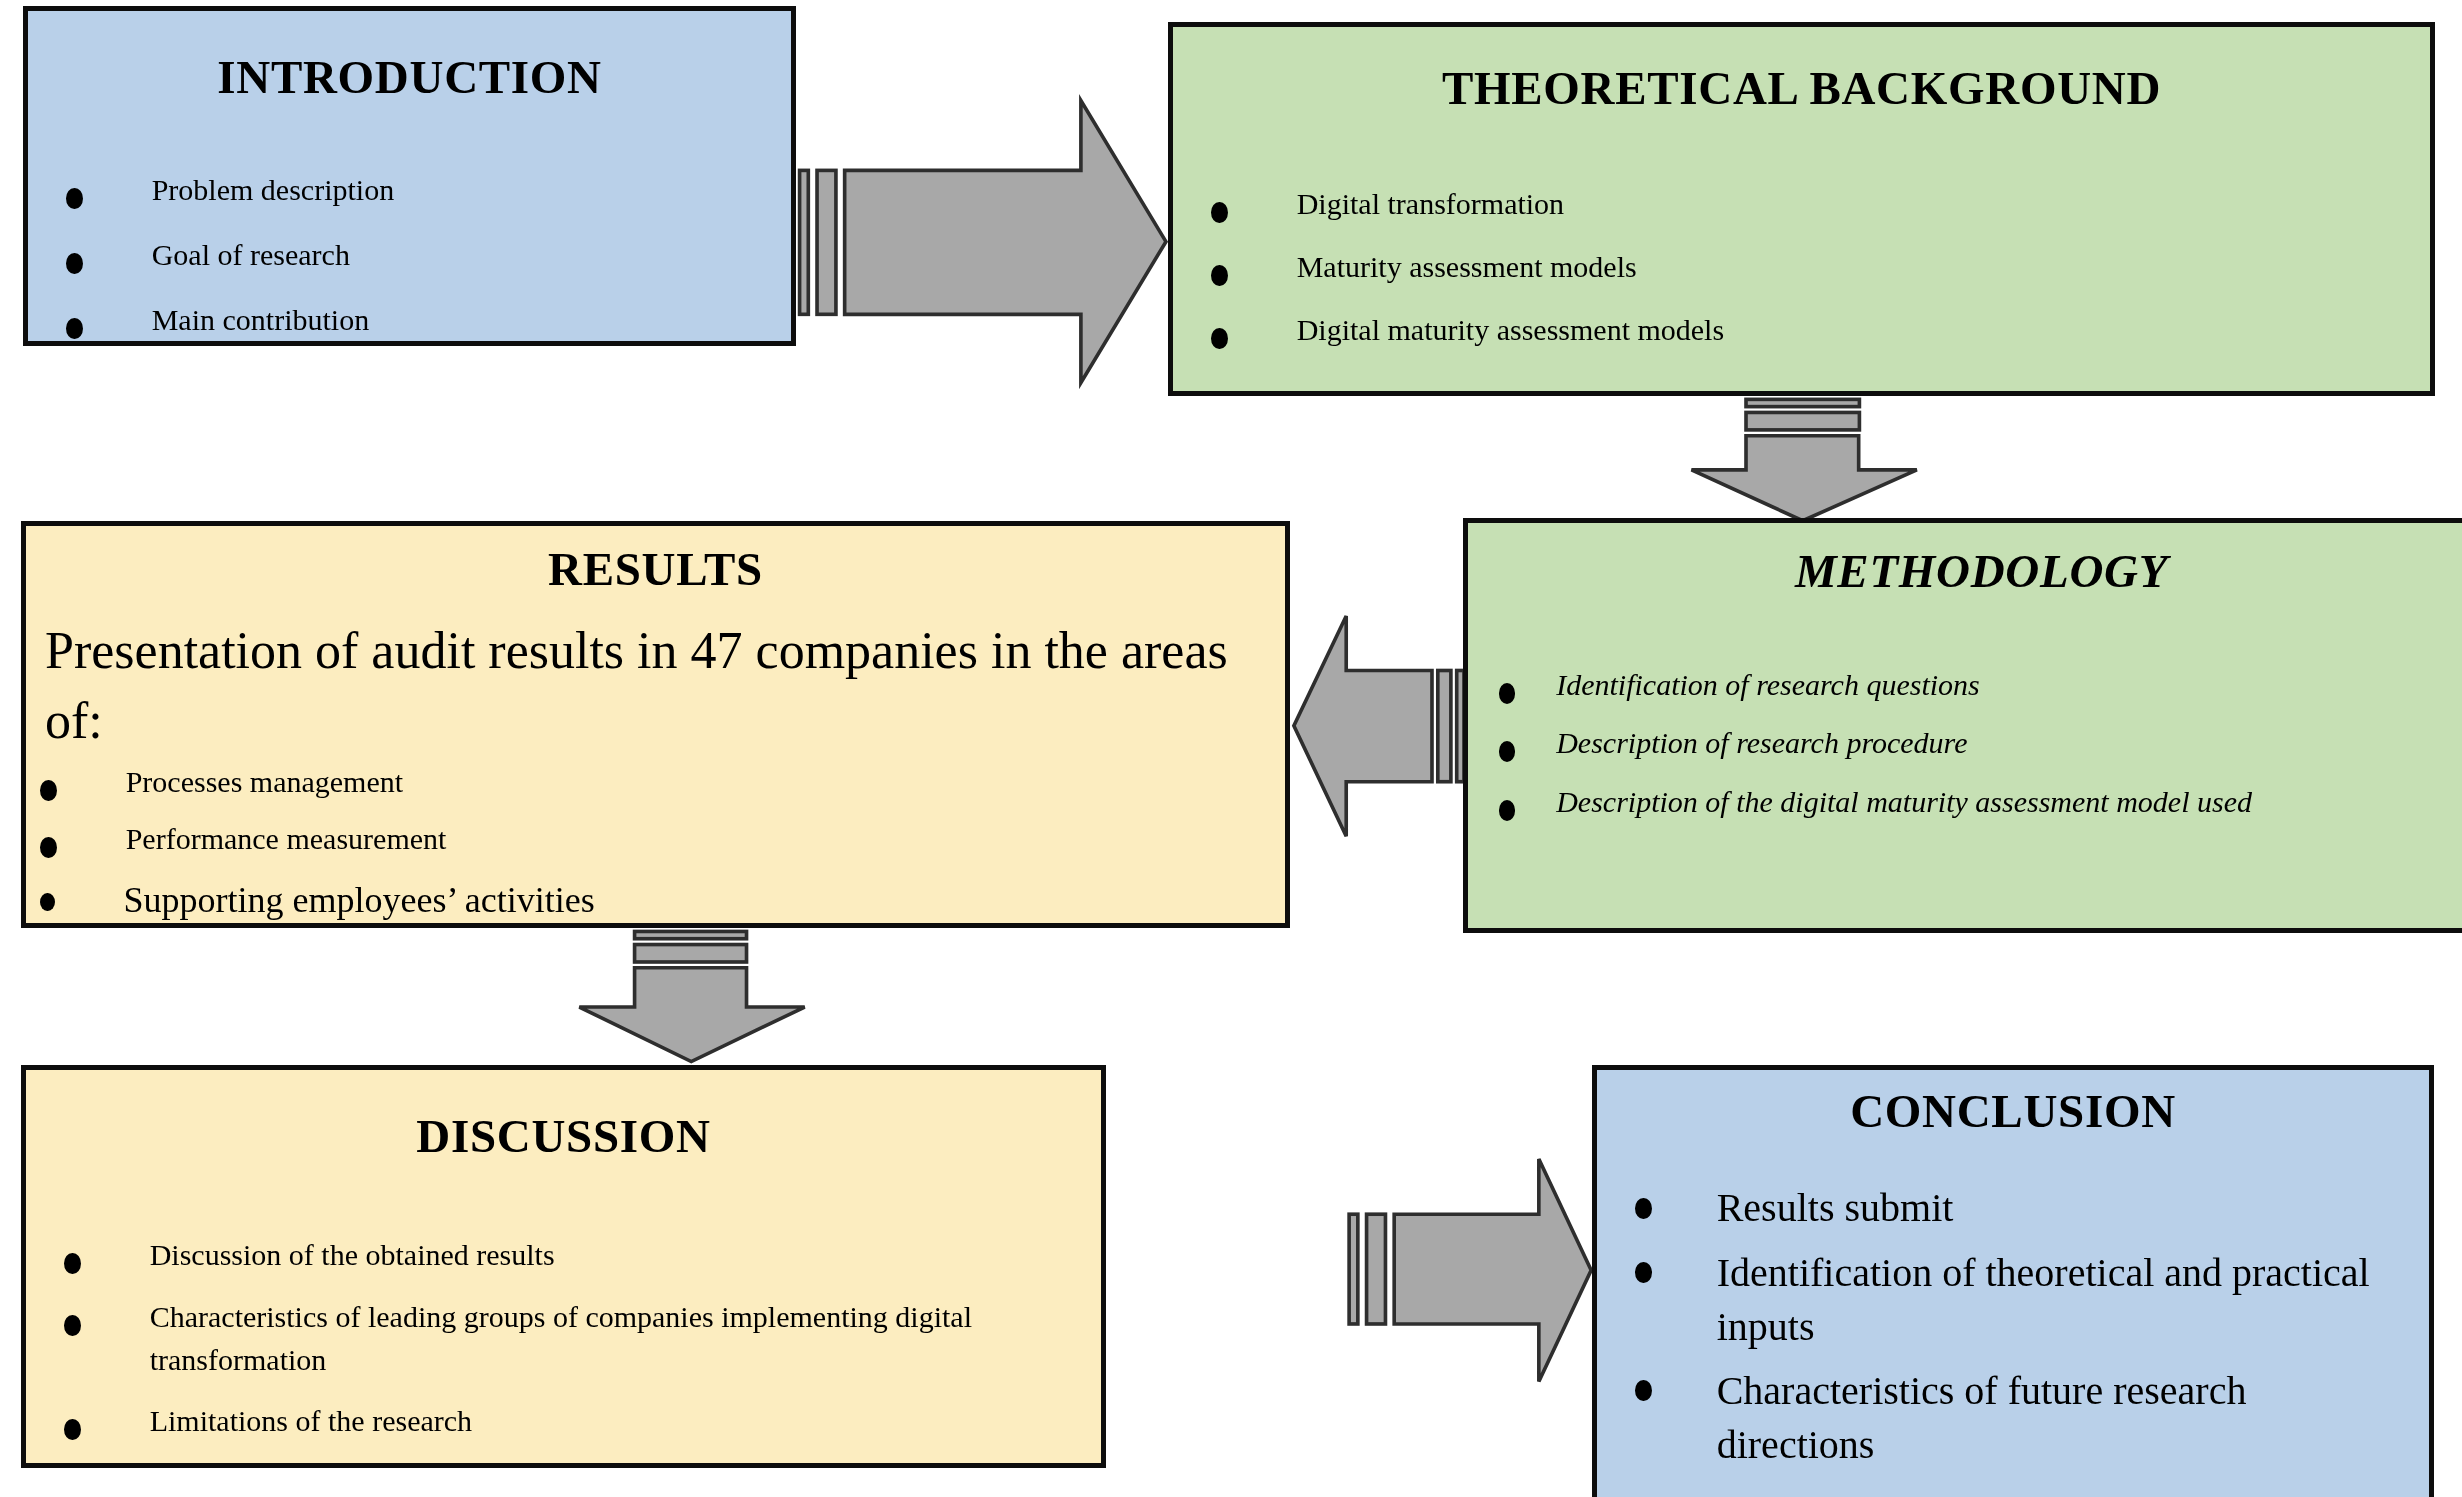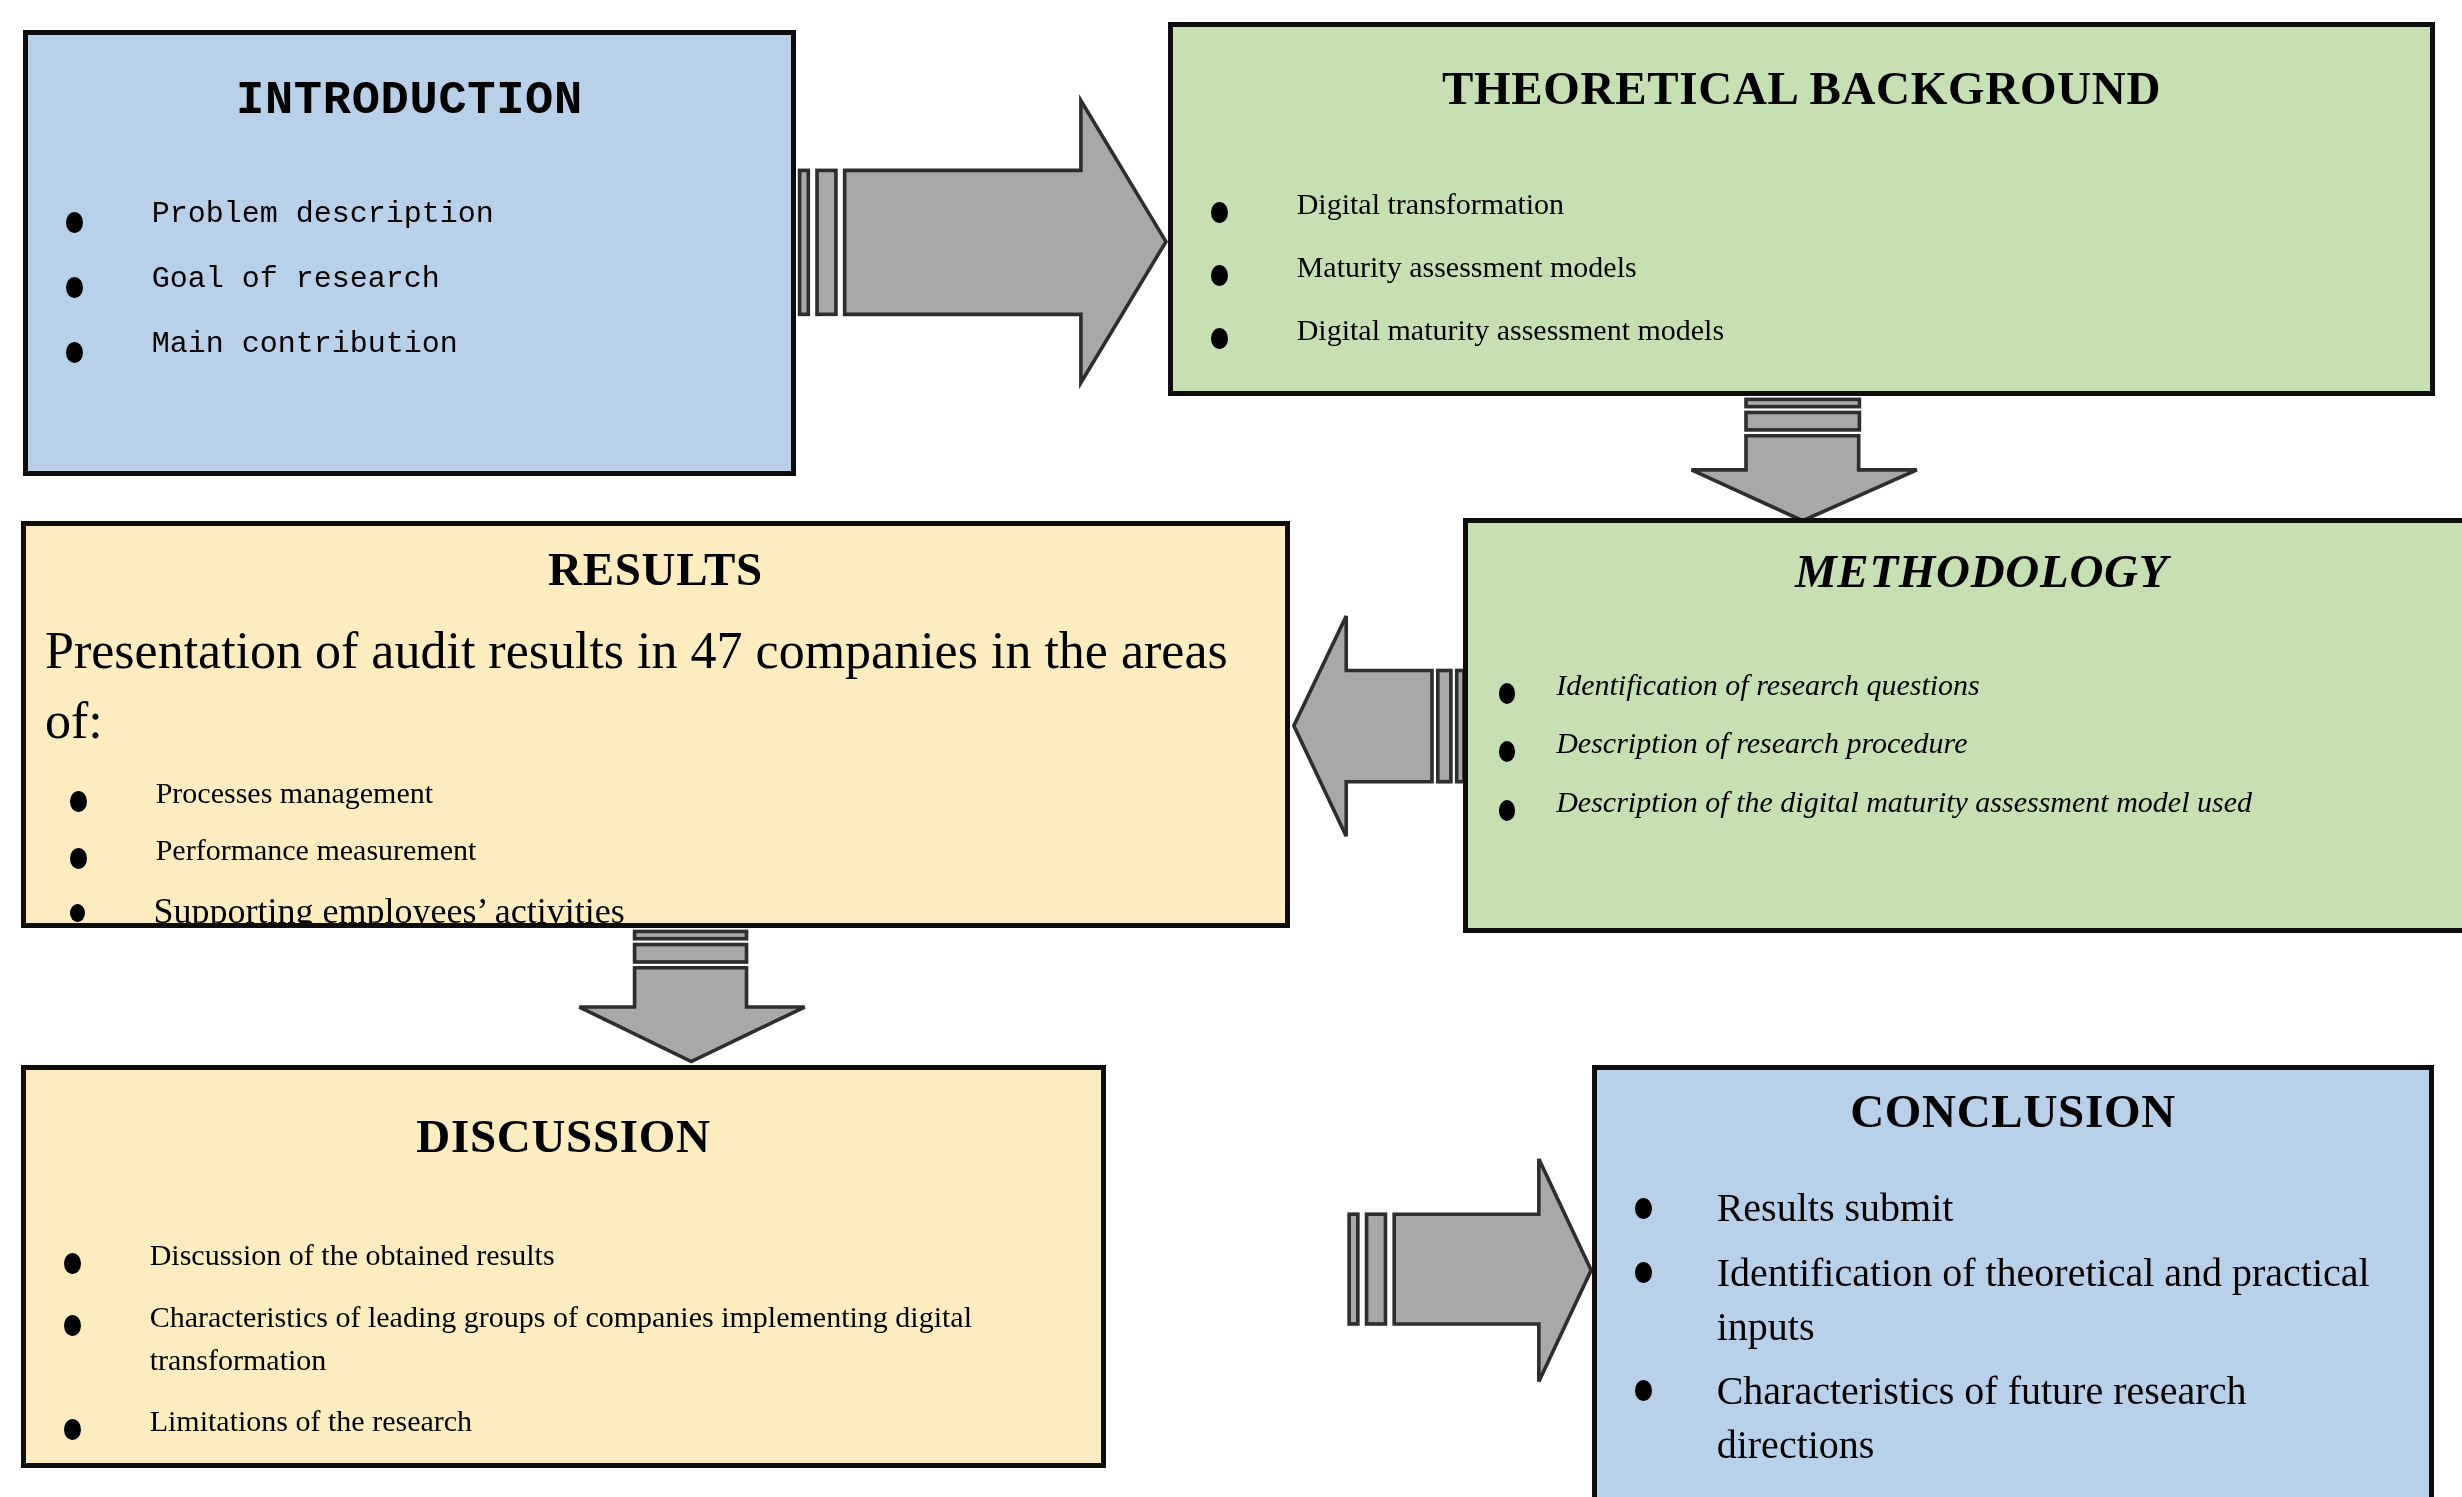--- a/index.html
+++ b/index.html
@@ -70,21 +70,21 @@
   
   .box-introduction .box-title{margin-top:38px;}
   .box-introduction .bullets{margin-top:64px;}
   .box-introduction .bullet{margin-bottom:22px;}
 
   .box-theory .box-title{margin-top:33px;}
   .box-theory .bullets{margin-top:67px;}
   .box-theory .bullet{margin-bottom:20.4px;}
 
   .box-results .box-title{margin-top:14.5px;}
-  .box-results .bullets{margin-top:16px;padding-left:44px;}
+  .box-results .bullets{margin-top:5px;padding-left:14px;}
   .box-results .bullet{margin-bottom:14.5px;}
   .box-results .bullet.small{font-size:36px;}
   .box-results .bullet.small .dot{width:14.5px;height:18px;margin-top:17.4px;}
 
   .box-methodology .box-title{margin-top:20.4px;}
   .box-methodology .bullets{margin-top:64px;padding-left:30.5px;padding-right:22px;}
   .box-methodology .bullet{margin-bottom:16px;}
   .box-methodology .bullet .txt{margin-left:41px;}
 
   .box-discussion .box-title{margin-top:38px;}
@@ -123,21 +123,21 @@
       <rect class="arrow" x="873" y="1299" width="154" height="24"></rect>
       <polygon class="arrow" points="873,1331 1027,1331 1027,1385 1107,1385 951,1460 797,1385 873,1385"></polygon>
     </g>
     <g>
       <rect class="arrow" x="1856" y="1670" width="12" height="151"></rect>
       <rect class="arrow" x="1880" y="1670" width="26" height="151"></rect>
       <polygon class="arrow" points="1918,1670 2117,1670 2117,1594 2189,1747 2117,1900 2117,1821 1918,1821"></polygon>
     </g>
   </svg>
 
-  <section class="box blue box-introduction" style="left:23px;top:30px;width:773px;height:446px;font-family:Liberation Mono, monospace;">
+  <section class="box blue box-introduction" style="left:23px;top:6px;width:773px;height:340px;">
     <h2 class="box-title">INTRODUCTION</h2>
     <ul class="bullets">
       <li class="bullet">
         <span class="dot"></span>
         <span class="txt">Problem description</span>
       </li>
       <li class="bullet">
         <span class="dot"></span>
         <span class="txt">Goal of research</span>
       </li>

